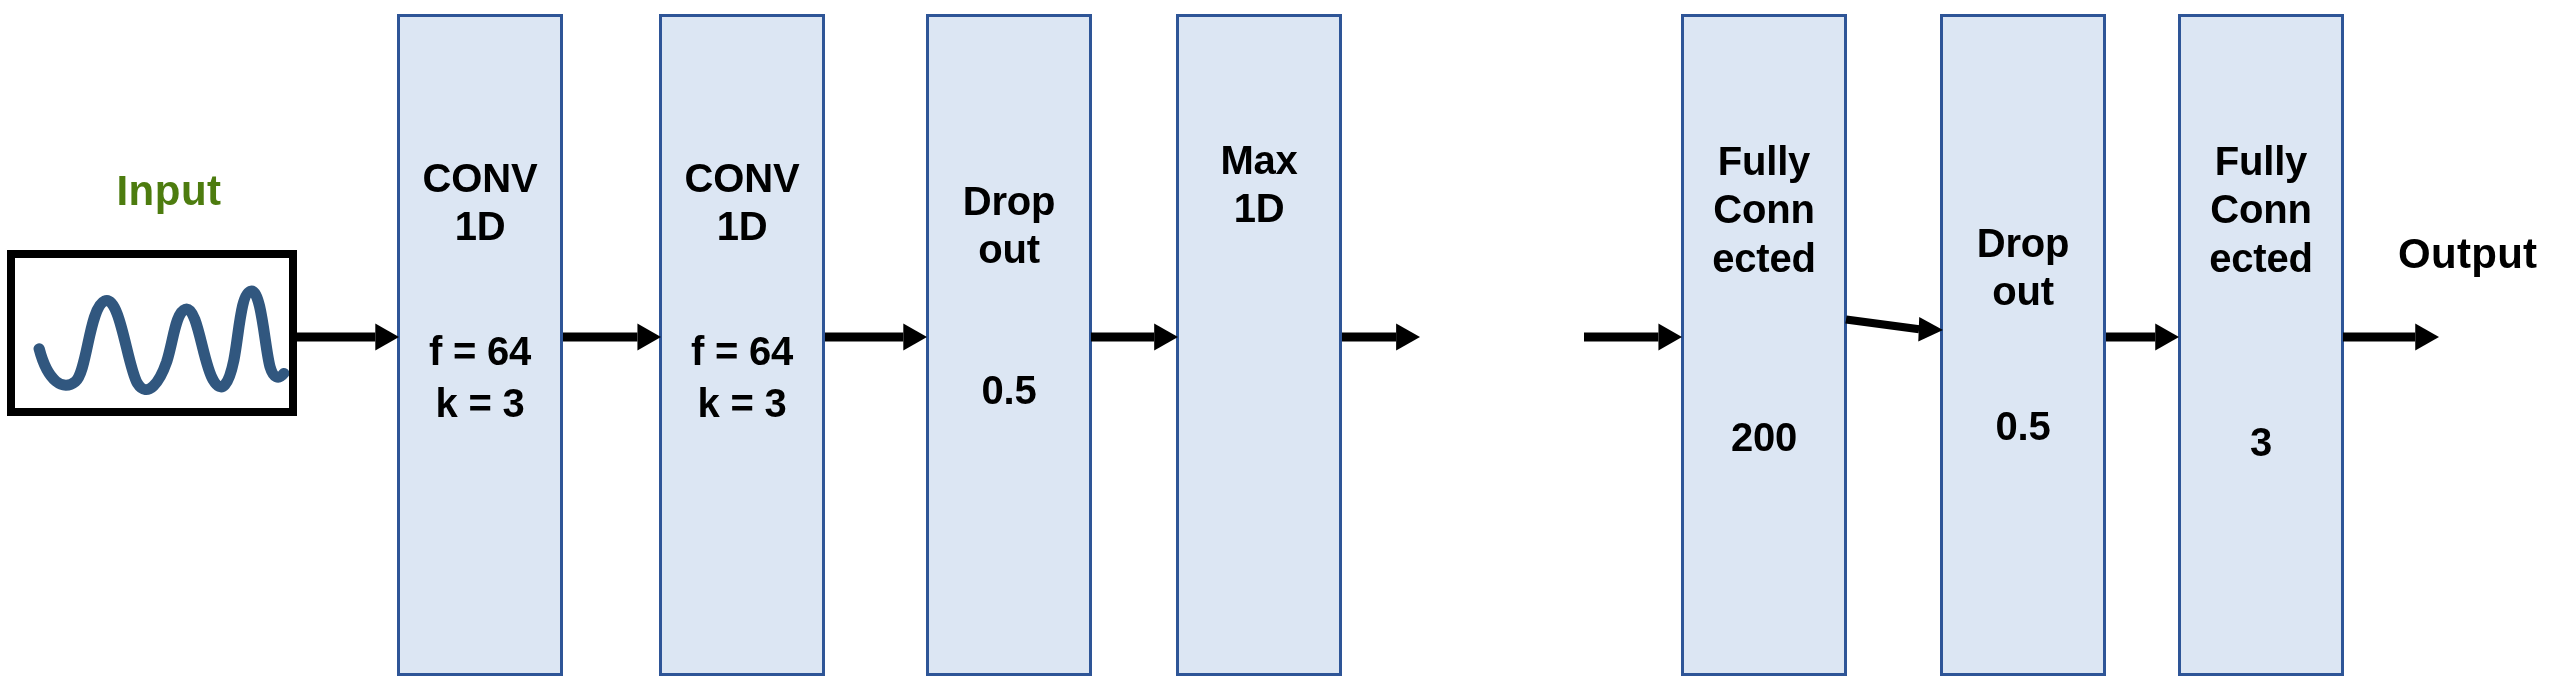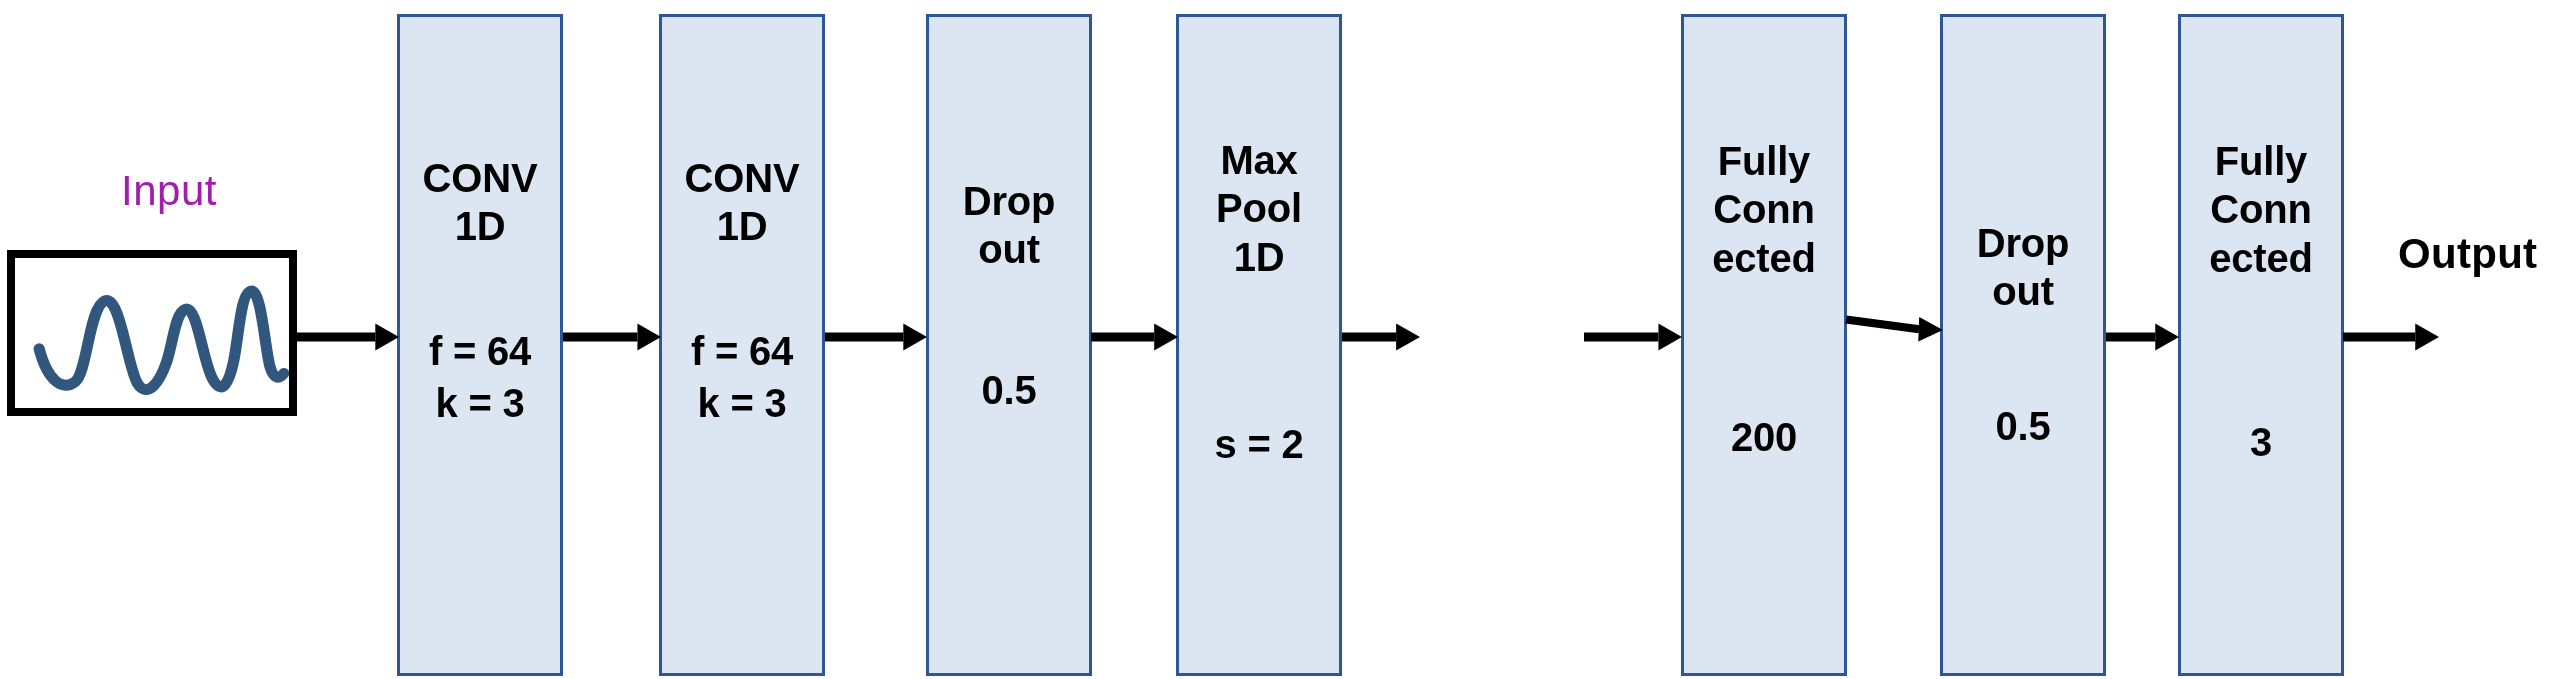--- a/index.html
+++ b/index.html
@@ -3,21 +3,21 @@
 <meta charset="utf-8">
 <style>
   html,body{margin:0;padding:0;background:#ffffff;}
   body{width:2576px;height:679px;overflow:hidden;
        font-family:"Liberation Sans","DejaVu Sans",sans-serif;}
   #canvas{position:relative;width:2576px;height:679px;background:#fff;}
 
   
   .input-label{
     position:absolute;left:55px;top:170px;width:228px;
-    font-size:42px;font-weight:normal;color:#a21caf;letter-spacing:0.5px;
+    font-size:42px;font-weight:bold;color:#4d7c0f;letter-spacing:0.5px;
     text-align:center;line-height:1;
   }
   .input-box{
     position:absolute;left:7.3px;top:250px;width:290px;height:166px;
     border:8.2px solid #000;background:#fff;box-sizing:border-box;
   }
   .input-box svg{display:block;width:100%;height:100%;}
 
   
   .block{
@@ -91,25 +91,21 @@
       <div>out</div>
     </div>
     <div class="blk-param" style="top:347px">
       <div>0.5</div>
     </div>
   </div>
 
   <div class="block" style="left:1176px">
     <div class="blk-title" style="top:119px">
       <div>Max</div>
-      <div>Pool</div>
       <div>1D</div>
-    </div>
-    <div class="blk-param" style="top:401px">
-      <div>s = 2</div>
     </div>
   </div>
 
 
   <div class="block" style="left:1681px">
     <div class="blk-title" style="top:120px">
       <div>Fully</div>
       <div>Conn</div>
       <div>ected</div>
     </div>

